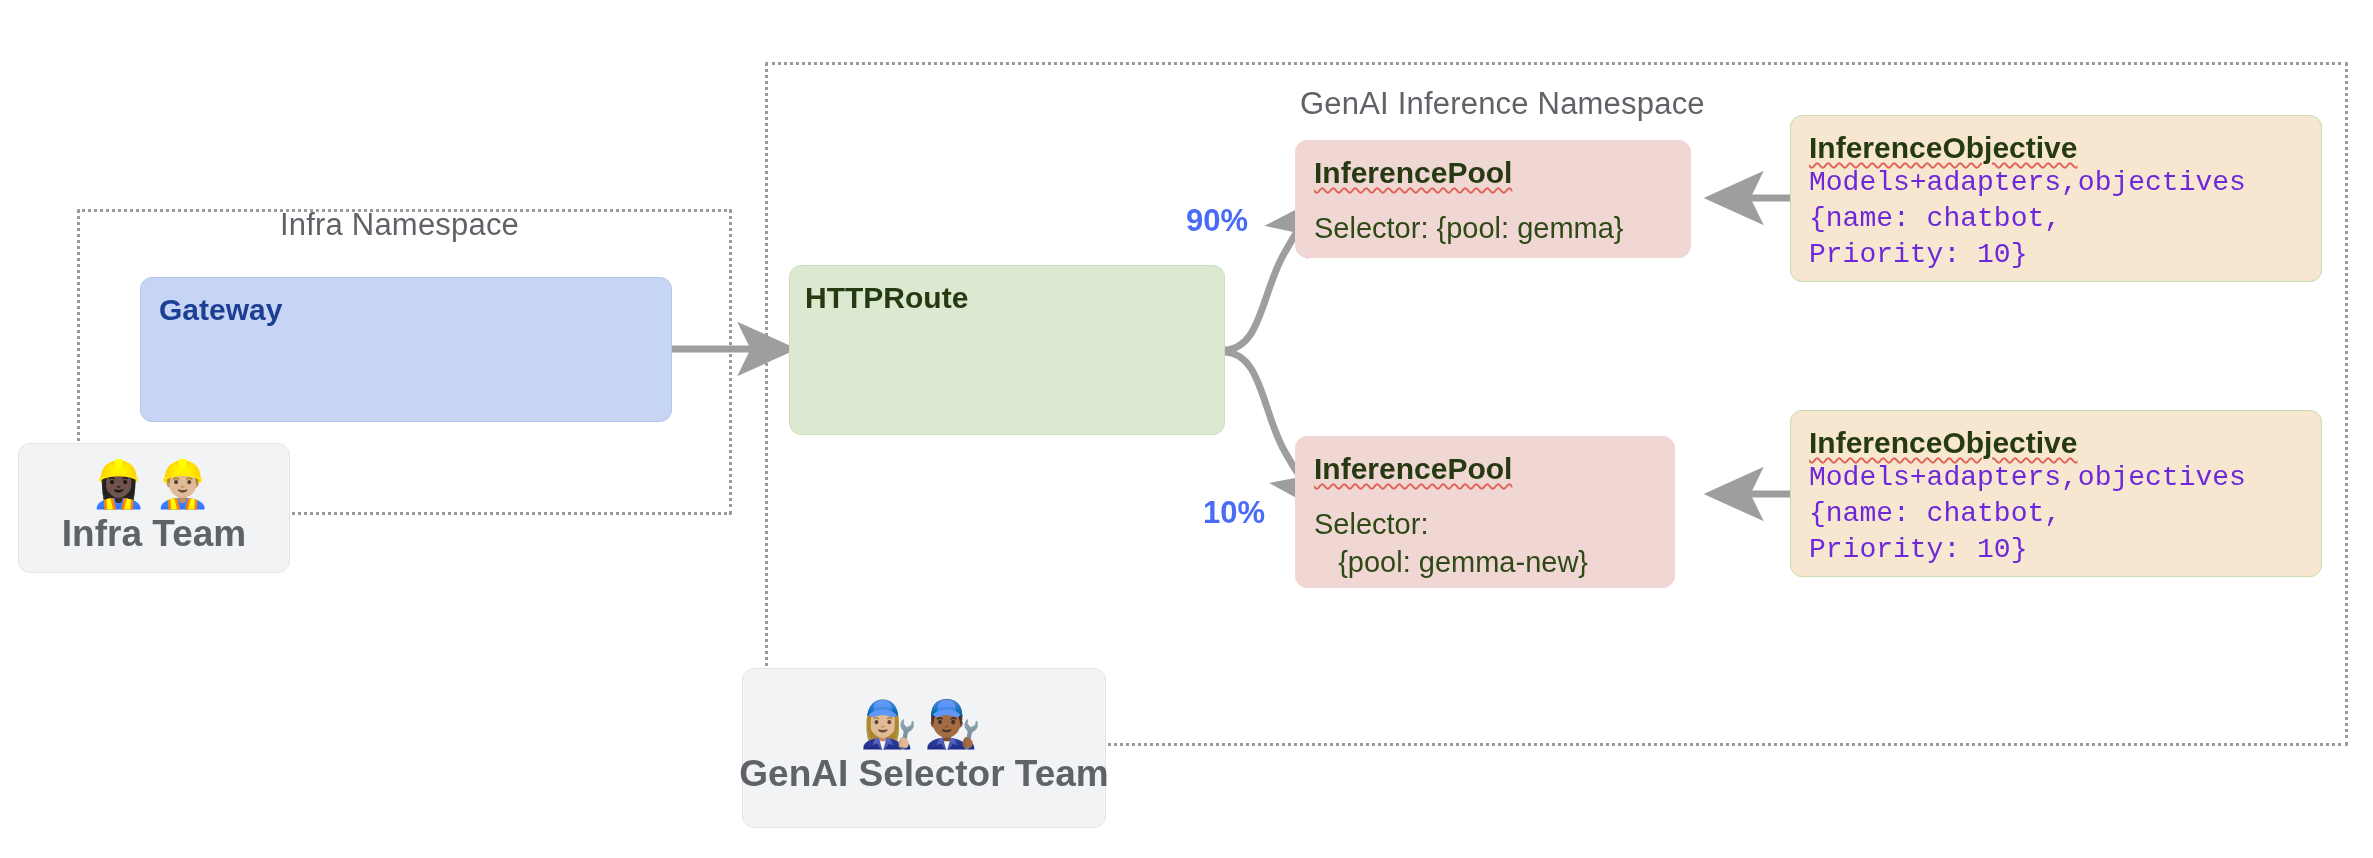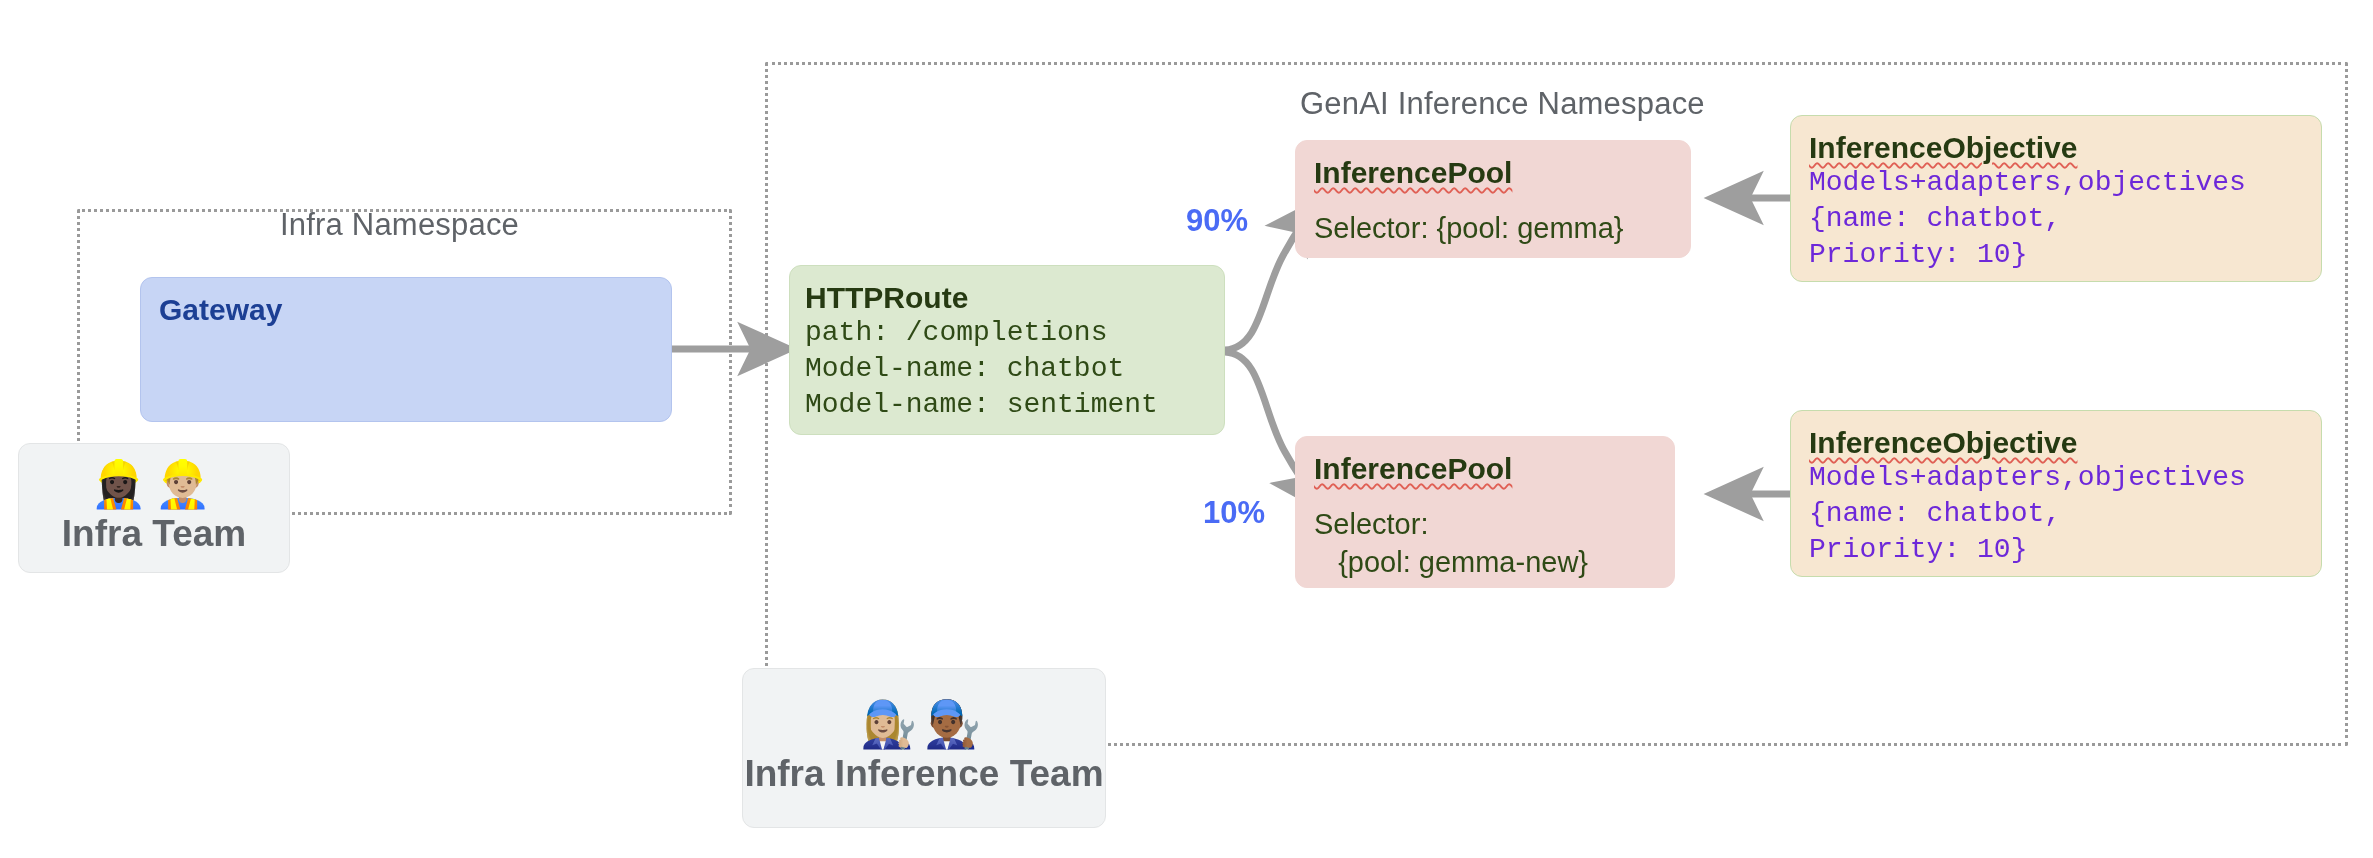--- a/index.html
+++ b/index.html
@@ -188,23 +188,20 @@
       <path d="M1790,494 L1712,494" stroke="#9e9e9e" stroke-width="7" fill="none" marker-end="url(#ah)"></path>
     </g>
   </svg>
 
   <div class="card card-gateway" style="left:140px; top:277px; width:532px; height:145px; z-index:4;">
     <div class="title">Gateway</div>
   </div>
 
   <div class="card card-route" style="left:789px; top:265px; width:436px; height:170px; z-index:4;">
     <div class="title">HTTPRoute</div>
-    <div class="body mono">path: /completions
-Model-name: chatbot
-Model-name: sentiment</div>
   </div>
 
   <div class="card card-pool" style="left:1295px; top:140px; width:396px; height:118px; z-index:4;">
     <div class="title squiggle">InferencePool</div>
     <div class="body sans">Selector: {pool: gemma}</div>
   </div>
   <div class="edge-label" style="left:1186px; top:203px; z-index:5;">90%</div>
 
   <div class="card card-pool" style="left:1295px; top:436px; width:380px; height:152px; z-index:4;">
     <div class="title squiggle">InferencePool</div>
@@ -227,16 +224,16 @@
 Priority: 10}</div>
   </div>
 
   <div class="team" style="left:18px; top:443px; width:272px; height:130px;">
     <div class="emojis">👷🏿‍♀️👷🏼‍♂️</div>
     <div class="team-label">Infra Team</div>
   </div>
 
   <div class="team" style="left:742px; top:668px; width:364px; height:160px;">
     <div class="emojis">👩🏼‍🔧👨🏾‍🔧</div>
-    <div class="team-label">Infra Inference Team</div>
+    <div class="team-label">GenAI Selector Team</div>
   </div>
 
 </div>
 
 </body></html>

